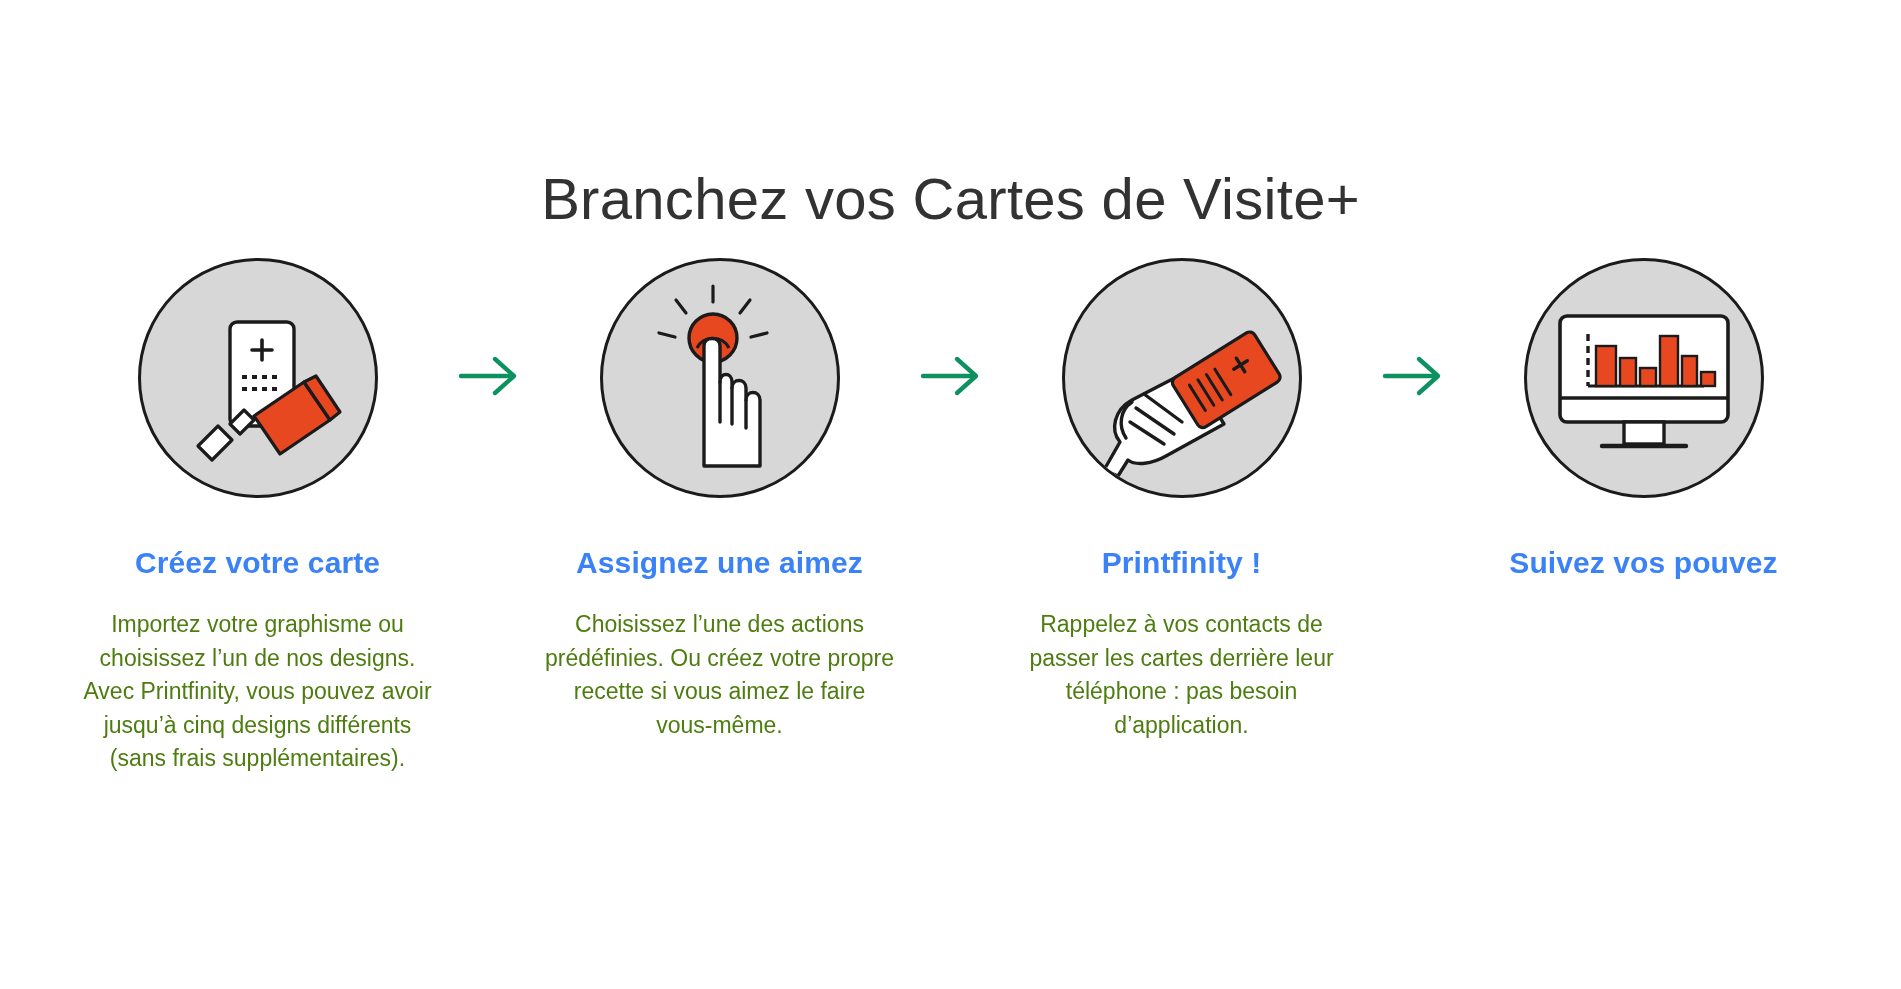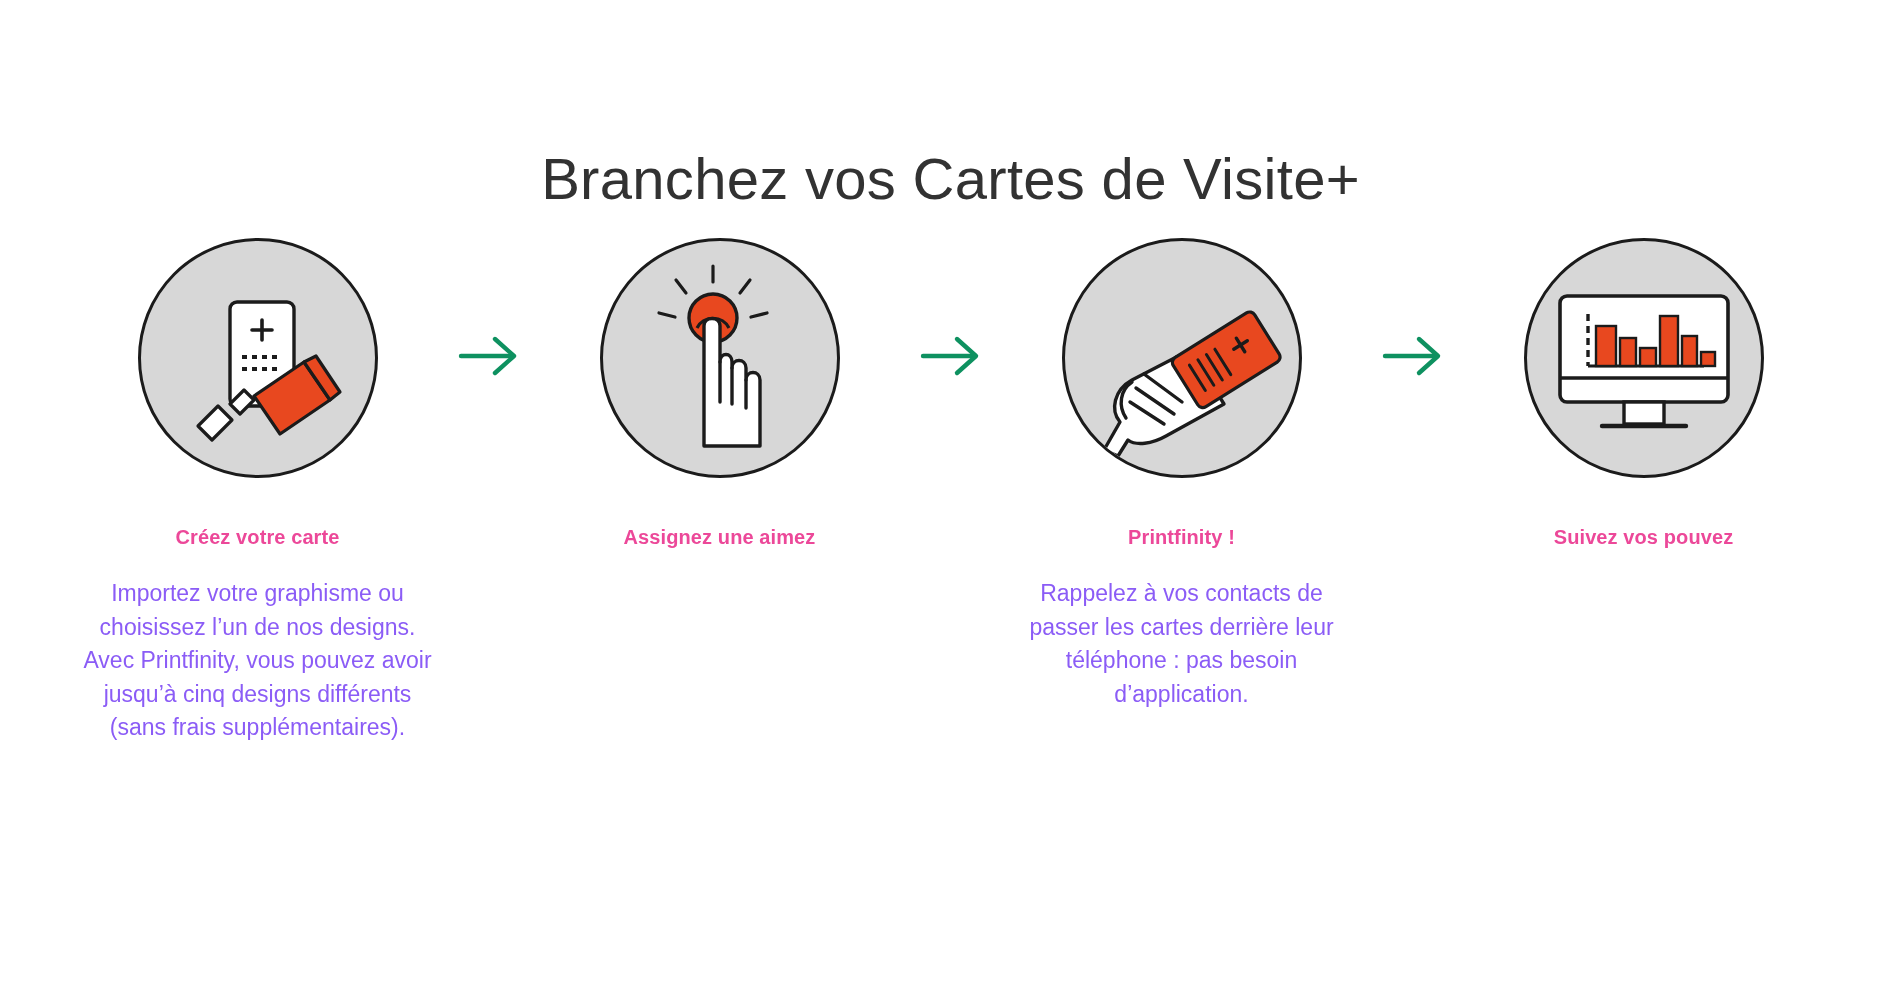--- a/index.html
+++ b/index.html
@@ -13,20 +13,21 @@
     font-family: "Liberation Sans", sans-serif;
     color: #2e2e2e;
     overflow: hidden;
   }
 
   .page {
     position: relative;
     width: 1901px;
     height: 961px;
     background: #ffffff;
+    margin-top: 20px;
   }
 
   .page-title {
     position: absolute;
     top: 108px;
     left: 0;
     width: 1901px;
     text-align: center;
     font-size: 58px;
     font-weight: 300;
@@ -73,32 +74,32 @@
     overflow: hidden;
     display: flex;
     align-items: center;
     justify-content: center;
   }
 
   .circle svg { display: block; }
 
   .step-heading {
     margin-top: 48px;
-    font-size: 20px;
+    font-size: 30px;
     font-weight: 600;
-    color: #ec4899;
+    color: #3b82f6;
     text-align: center;
     letter-spacing: 0.1px;
   }
 
   .step-body {
     margin-top: 28px;
     font-size: 23px;
     line-height: 1.46;
-    color: #8b5cf6;
+    color: #4d7c0f;
     text-align: center;
     font-weight: 400;
     width: 370px;
   }
 
   .col-1 .step-body { width: 352px; }
   .col-2 .step-body { width: 352px; }
   .col-3 .step-body { width: 352px; }
   .col-4 .step-body { width: 352px; }
 </style>
@@ -177,20 +178,21 @@
                        L 108 76
                        C 108 66 92 66 92 76 Z"></path>
               <path d="M 108 112 L 108 152" fill="none"></path>
               <path d="M 120 118 L 120 154" fill="none"></path>
               <path d="M 134 130 L 134 158" fill="none"></path>
             </g>
           </svg>
         </span>
       </div>
       <div class="step-heading">Assignez une aimez</div>
+      <div class="step-body">Choisissez l’une des actions prédéfinies. Ou créez votre propre recette si vous aimez le faire vous-même.</div>
     </div>
 
     <div class="arrow-cell">
       <span>
         <svg width="64" height="46" viewBox="0 0 64 46">
           <g stroke="#0e9160" stroke-width="4.4" fill="none" stroke-linecap="round" stroke-linejoin="round">
             <line x1="4" y1="23" x2="56" y2="23"></line>
             <polyline points="38,6 57,23 38,40"></polyline>
           </g>
         </svg>

